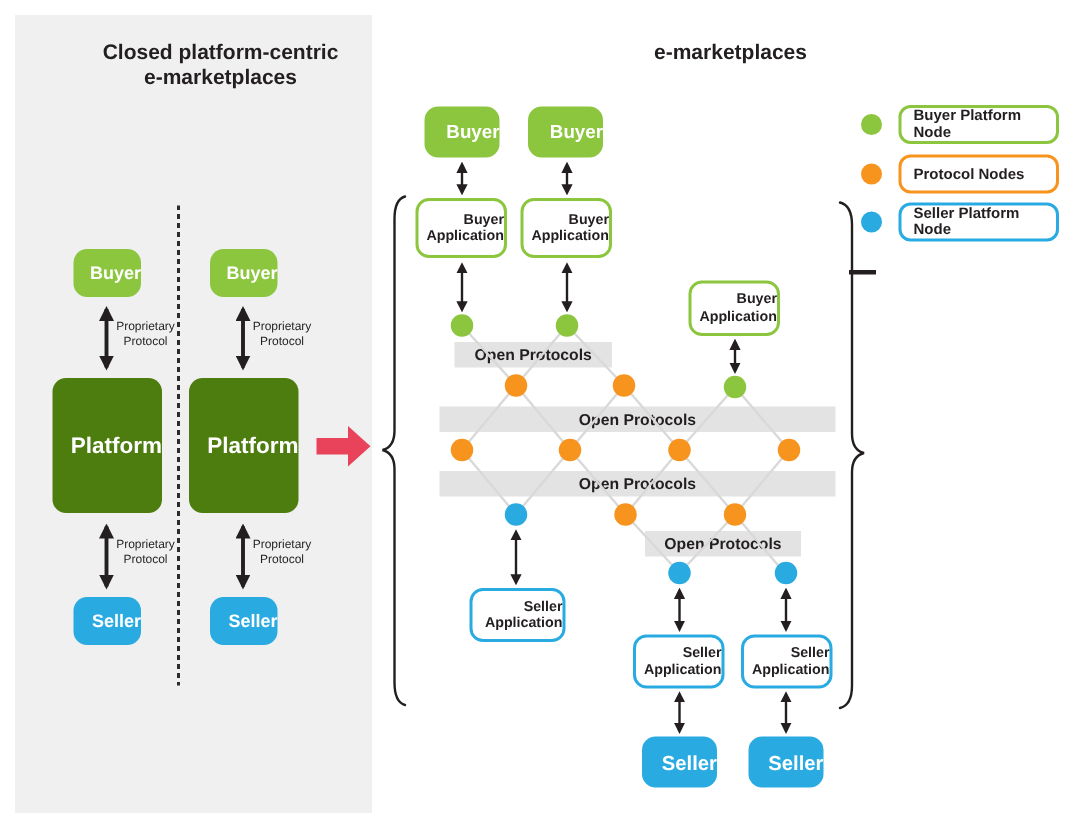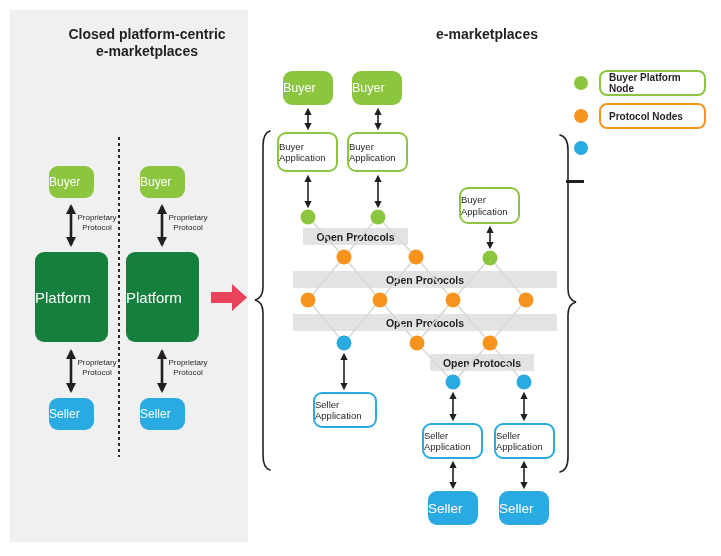--- a/index.html
+++ b/index.html
@@ -3,24 +3,24 @@
 <meta charset="utf-8">
 <style>
   html,body{margin:0;padding:0;background:#fff;}
   #canvas{
     position:relative;width:721px;height:556px;background:#ffffff;overflow:hidden;
     font-family:"Liberation Sans",sans-serif;color:#231F20;
   }
   .abs{position:absolute;}
   .panel{background:#F0F0F0;}
   .title{font-weight:bold;font-size:14px;line-height:17px;text-align:center;color:#231F20;}
-  .box{border-radius:9px;display:flex;flex-direction:column;align-items:flex-start;justify-content:center;
-       text-align:center;font-weight:normal;box-sizing:border-box;z-index:4;}
+  .box{border-radius:9px;display:flex;flex-direction:column;align-items:flex-end;justify-content:center;
+       text-align:center;font-weight:bold;box-sizing:border-box;z-index:4;}
   .box-green{background:#8CC63F;color:#fff;}
-  .box-red{background:#15803d;color:#fff;}
+  .box-red{background:#4d7c0f;color:#fff;}
   .box-blue{background:#29ABE2;color:#fff;}
   .outline{background:#fff;border:2px solid;border-radius:9px;font-size:9.5px;line-height:11.5px;color:#231F20;}
   .outline-green{border-color:#8CC63F;}
   .outline-blue{border-color:#29ABE2;}
   .bar{background:#E3E3E3;display:flex;align-items:center;justify-content:center;
        font-weight:bold;font-size:10.5px;color:#231F20;z-index:1;}
   .node{width:15px;height:15px;border-radius:50%;z-index:3;transform:translate(-50%,-50%);}
   .n-green{background:#8CC63F;}
   .n-orange{background:#F7941E;}
   .n-blue{background:#29ABE2;}
@@ -159,20 +159,23 @@
   <div class="abs legend-box" style="left:599px;top:70px;width:107px;height:26px;border-color:#8CC63F;">
     <span>Buyer Platform Node</span>
   </div>
 
   <div class="abs legend-dot" style="left:581px;top:116px;background:#F7941E;"></div>
   <div class="abs legend-box" style="left:599px;top:103px;width:107px;height:26px;border-color:#F7941E;">
     <span>Protocol Nodes</span>
   </div>
 
   <div class="abs legend-dot" style="left:581px;top:148px;background:#29ABE2;"></div>
+  <div class="abs legend-box" style="left:599px;top:135px;width:107px;height:26px;border-color:#29ABE2;">
+    <span>Seller Platform Node</span>
+  </div>
 
   <div class="abs legend-dash" style="left:566px;top:180px;"></div>
 
   <svg id="connectors" width="721" height="556" viewBox="0 0 721 556">
     <defs>
       <marker id="mB" viewBox="0 0 10 10" refX="8" refY="5" markerWidth="10" markerHeight="10" orient="auto-start-reverse" markerUnits="userSpaceOnUse">
         <path d="M0,0 L10,5 L0,10 Z" fill="#231F20"></path>
       </marker>
       <marker id="mS" viewBox="0 0 10 10" refX="7" refY="5" markerWidth="7.5" markerHeight="7.5" orient="auto-start-reverse" markerUnits="userSpaceOnUse">
         <path d="M0,0 L10,5 L0,10 Z" fill="#231F20"></path>

